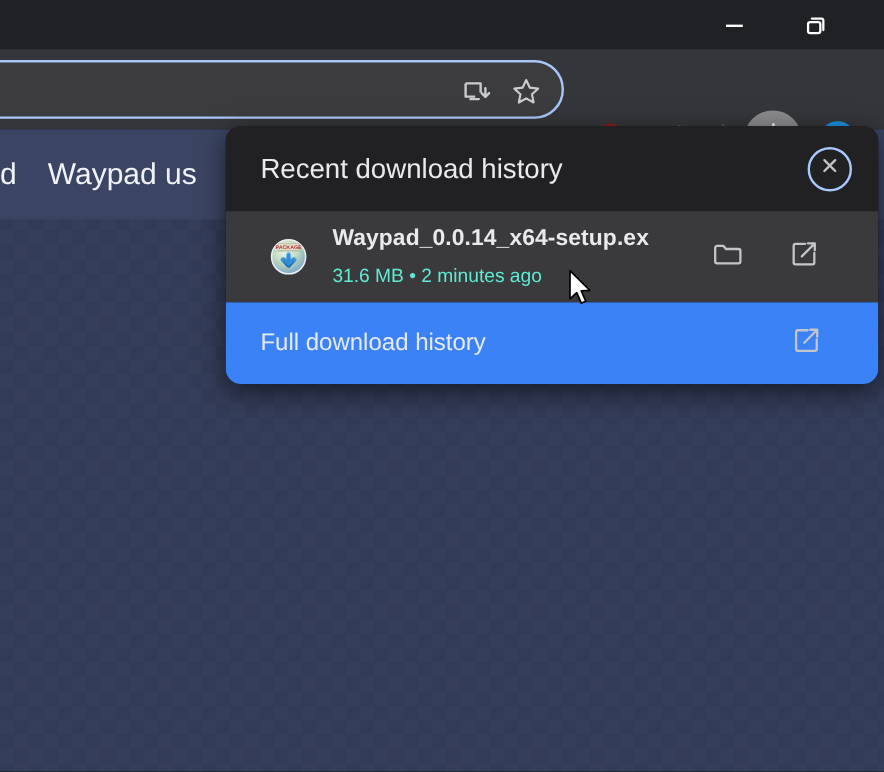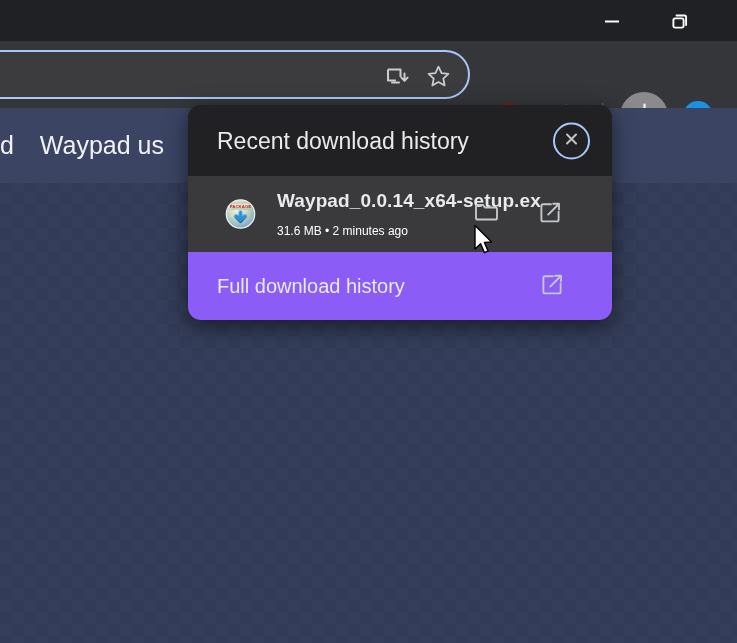--- a/index.html
+++ b/index.html
@@ -129,21 +129,21 @@
     font-size: 25px;
     white-space: nowrap;
   }
   .nav-link-cut { margin-left: -14px; }
   .nav-link-2 { margin-left: 26px; }
 
   
   .popup {
     position: absolute;
     left: 188px; top: 105px;
-    width: 424px;
+    width: 544px;
     border-radius: 13px;
     background: #212124;
     box-shadow: 0 6px 22px rgba(0,0,0,0.55);
     overflow: hidden;
   }
   .popup-header {
     position: relative;
     height: 71px;
     background: #212124;
   }
@@ -186,41 +186,41 @@
     transform: translateY(-50%);
   }
   .file-name {
     color: #e8eaed;
     font-size: 19px;
     font-weight: bold;
     letter-spacing: 0.1px;
     white-space: nowrap;
   }
   .file-meta {
-    color: #ffffff;
-    font-size: 12px;
+    color: #5eead4;
+    font-size: 16px;
     margin-top: 12px;
     white-space: nowrap;
   }
   .row-action {
     position: absolute;
     top: 50%;
     transform: translateY(-50%);
     width: 30px; height: 30px;
     display: flex;
     align-items: center;
     justify-content: center;
   }
   .act-folder { right: 111px; }
   .act-open   { right: 47px; }
 
   .popup-footer {
     position: relative;
     height: 68px;
-    background: #8b5cf6;
+    background: #3b82f6;
     display: flex;
     align-items: center;
   }
   .footer-label {
     position: absolute;
     left: 29px;
     color: #e8eaed;
     font-size: 20px;
   }
   .footer-open {

